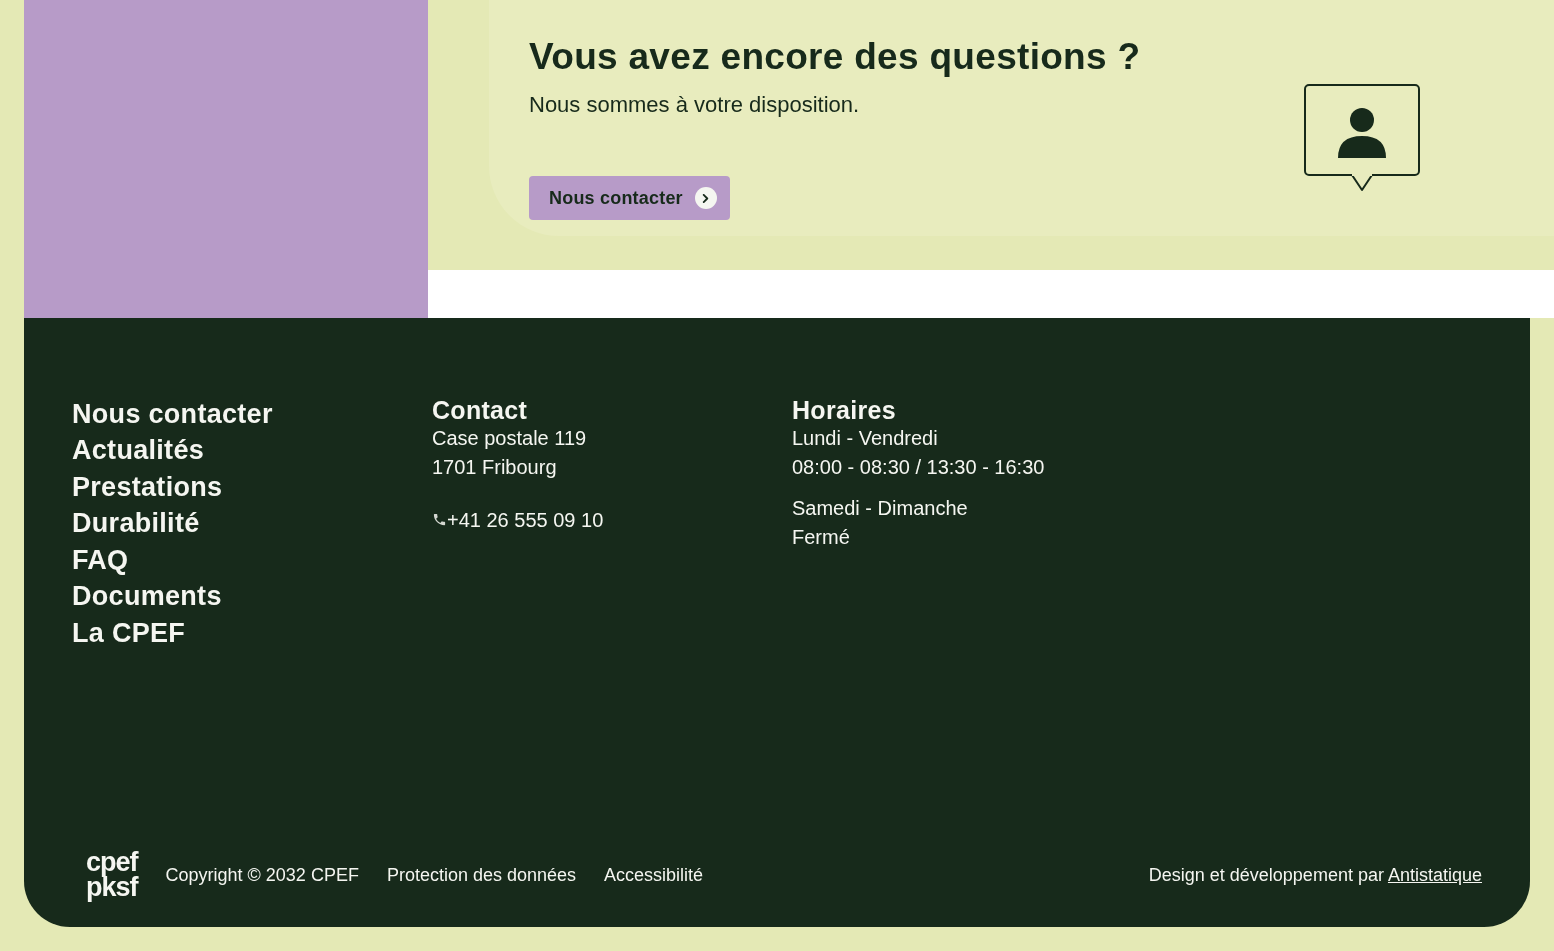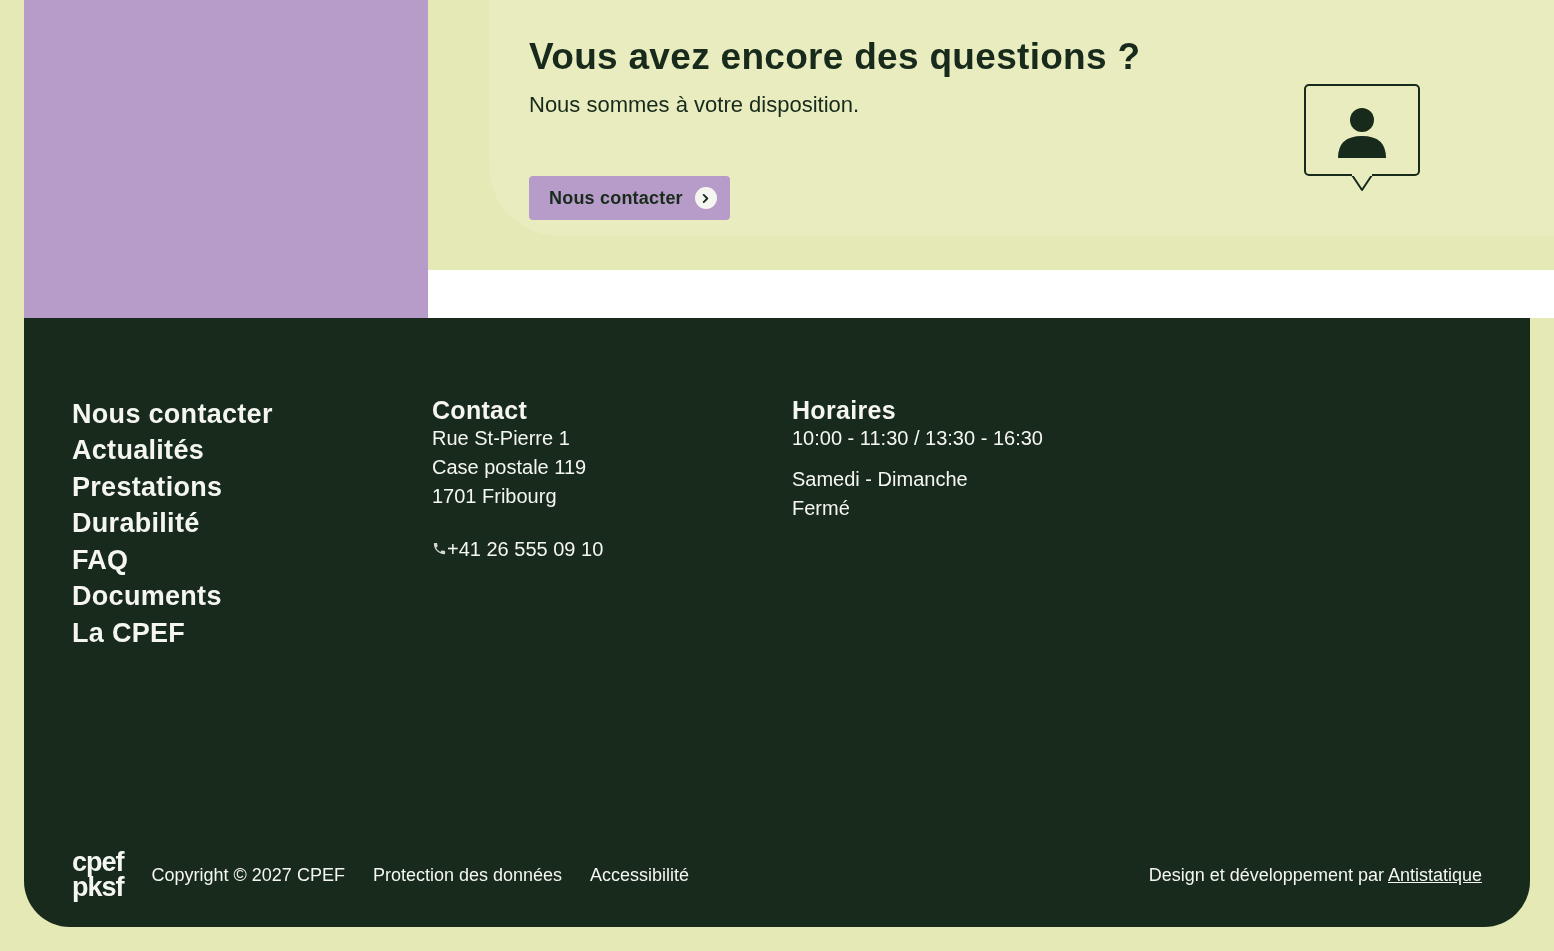--- a/index.html
+++ b/index.html
@@ -197,20 +197,21 @@
       opacity: 0.85;
     }
 
     .footer-bar {
       display: flex;
       align-items: center;
       justify-content: space-between;
       gap: 27px;
       font-size: 18px;
       color: var(--off-white);
+      margin-left: 14px;
     }
 
     .footer-bar-left {
       display: flex;
       align-items: center;
       gap: 28px;
     }
 
     .logo {
       display: inline-flex;
@@ -278,53 +279,53 @@
           <li>Durabilité</li>
           <li>FAQ</li>
           <li>Documents</li>
           <li>La CPEF</li>
         </ul>
       </div>
 
       <div class="footer-col">
         <h3>Contact</h3>
         <div class="footer-text footer-block">
-          <p>Rue St-Pierre 1</p>
           <p>Case postale 119</p>
           <p>1701 Fribourg</p>
         </div>
         <div class="phone-row">
           <span>
             <svg viewBox="0 0 24 24" fill="#f5f6f1">
                 <path d="M6.6 10.8c1.4 2.8 3.8 5.2 6.6 6.6l2.2-2.2c.3-.3.7-.4 1-.2 1.2.4 2.4.6 3.6.6.6 0 1 .4 1 1V20c0 .6-.4 1-1 1C10.6 21 3 13.4 3 4c0-.6.4-1 1-1h3.4c.6 0 1 .4 1 1 0 1.2.2 2.4.6 3.6.1.3 0 .7-.2 1l-2.2 2.2z"></path>
               </svg>
           </span>
           <span>+41 26 555 09 10</span>
         </div>
       </div>
 
       <div class="footer-col">
         <h3>Horaires</h3>
         <div class="footer-text footer-block">
-          <p>10:00 - 11:30 / 13:30 - 16:30</p>
+          <p>Lundi - Vendredi</p>
+          <p>08:00 - 08:30 / 13:30 - 16:30</p>
         </div>
         <div class="footer-text footer-block">
           <p>Samedi - Dimanche</p>
           <p>Fermé</p>
         </div>
       </div>
     </div>
 
     <div class="footer-bar">
       <div class="footer-bar-left">
         <span class="logo">
           <span>cpef</span>
           <span>pksf</span>
         </span>
-        <span>Copyright © 2027 CPEF</span>
+        <span>Copyright © 2032 CPEF</span>
         <span class="link">Protection des données</span>
         <span class="link">Accessibilité</span>
       </div>
       <div>
         <span>Design et développement par </span><span class="credit-link">Antistatique</span>
       </div>
     </div>
 
   </footer>
 </div>

